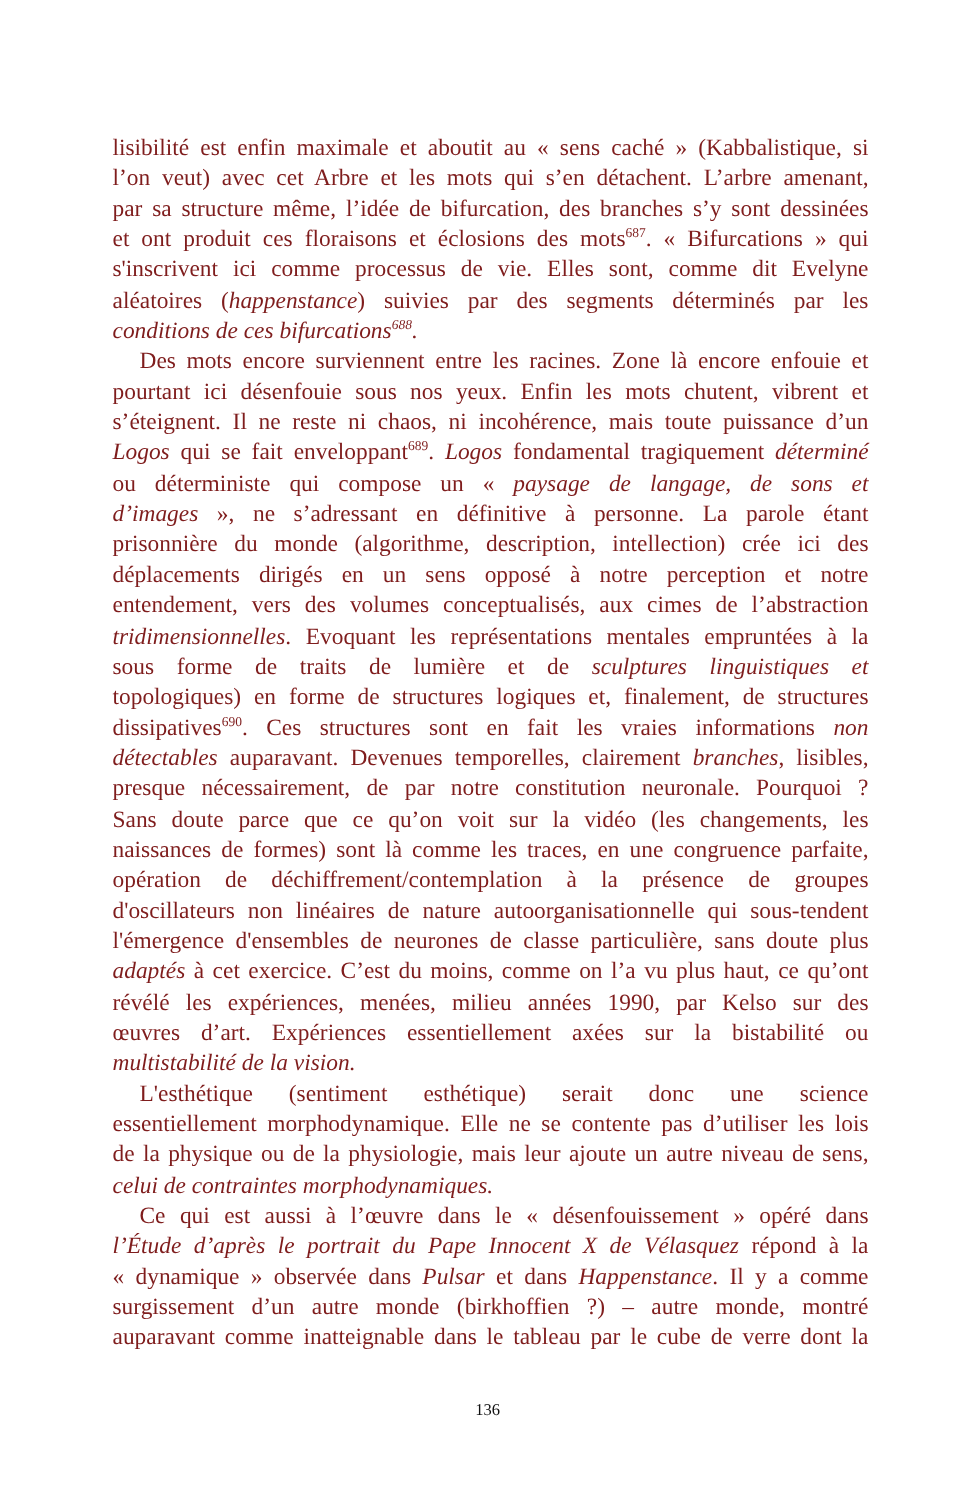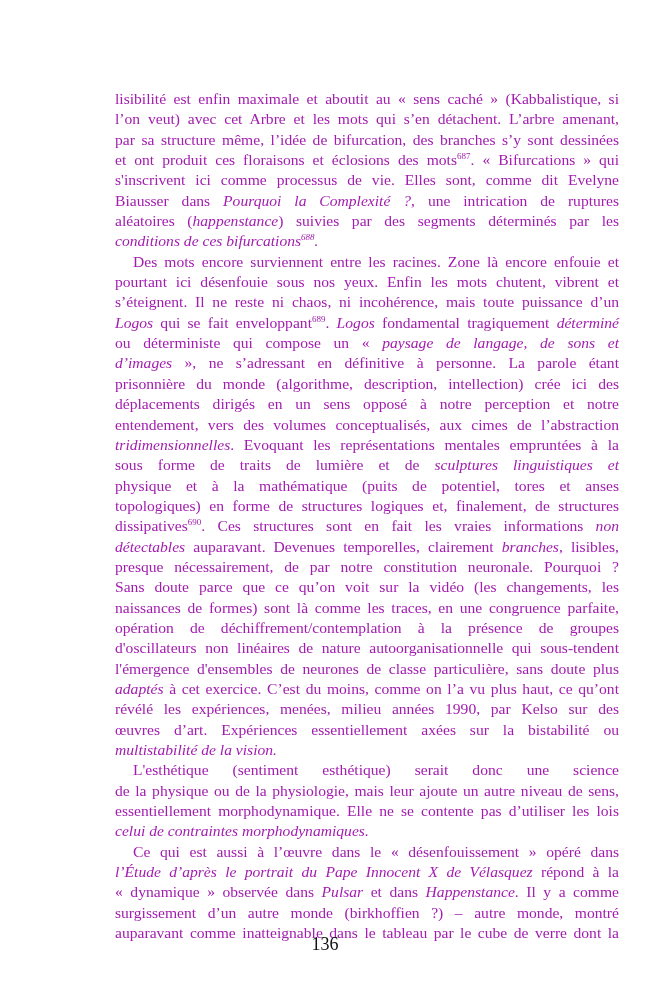--- a/index.html
+++ b/index.html
@@ -5,86 +5,83 @@
   html, body { margin: 0; padding: 0; background: #ffffff; }
   body { width: 650px; height: 1008px; position: relative; overflow: hidden; }
   .page {
     position: absolute;
     left: 75px;
     top: 89px;
     width: 504px;
     font-family: "Liberation Serif", "DejaVu Serif", serif;
     font-size: 15.6px;
     line-height: 20.35px;
-    color: #a21caf;
-    margin-left: 40px;
+    color: #7f1d1d;
   }
   .line {
     display: block;
     height: 20.35px;
     white-space: nowrap;
     text-align: justify;
     text-align-last: justify;
     overflow: visible;
   }
   .line.last { text-align-last: left; font-style: italic; }
   .line.indent { padding-left: 18px; }
   .seg { }
   .seg.i { font-style: italic; }
   sup { font-size: 9px; line-height: 0; vertical-align: 6px; }
   .page-number {
     position: absolute;
     left: 0; width: 650px;
     top: 934px;
     text-align: center;
     font-family: "Liberation Serif", "DejaVu Serif", serif;
-    font-size: 18px;
+    font-size: 11px;
     color: #111111;
   }
 </style>
 </head>
 <body>
 
 <div class="page" id="body">
     <span class="line"><span class="seg">lisibilité est enfin maximale et aboutit au « sens caché » (Kabbalistique, si</span></span>
     <span class="line"><span class="seg">l’on veut) avec cet Arbre et les mots qui s’en détachent. L’arbre amenant,</span></span>
     <span class="line"><span class="seg">par sa structure même, l’idée de bifurcation, des branches s’y sont dessinées</span></span>
     <span class="line"><span class="seg">et ont produit ces floraisons et éclosions des mots</span><sup class="seg">687</sup><span class="seg">. « Bifurcations » qui</span></span>
     <span class="line"><span class="seg">s'inscrivent ici comme processus de vie. Elles sont, comme dit Evelyne</span></span>
-    <span class="line"><span class="seg">Biausser dans </span><span class="seg i">Pourquoi la Complexité ?</span><span class="seg">, une intrication de ruptures</span></span>
     <span class="line"><span class="seg">aléatoires (</span><span class="seg i">happenstance</span><span class="seg">) suivies par des segments déterminés par les</span></span>
     <span class="line last"><span class="seg">conditions de ces bifurcations</span><sup class="seg">688</sup><span class="seg">.</span></span>
     <span class="line indent"><span class="seg">Des mots encore surviennent entre les racines. Zone là encore enfouie et</span></span>
     <span class="line"><span class="seg">pourtant ici désenfouie sous nos yeux. Enfin les mots chutent, vibrent et</span></span>
     <span class="line"><span class="seg">s’éteignent. Il ne reste ni chaos, ni incohérence, mais toute puissance d’un</span></span>
     <span class="line"><span class="seg i">Logos</span><span class="seg"> qui se fait enveloppant</span><sup class="seg">689</sup><span class="seg">. </span><span class="seg i">Logos</span><span class="seg"> fondamental tragiquement </span><span class="seg i">déterminé</span></span>
     <span class="line"><span class="seg">ou déterministe qui compose un « </span><span class="seg i">paysage de langage, de sons et</span></span>
     <span class="line"><span class="seg i">d’images</span><span class="seg"> », ne s’adressant en définitive à personne. La parole étant</span></span>
     <span class="line"><span class="seg">prisonnière du monde (algorithme, description, intellection) crée ici des</span></span>
     <span class="line"><span class="seg">déplacements dirigés en un sens opposé à notre perception et notre</span></span>
     <span class="line"><span class="seg">entendement, vers des volumes conceptualisés, aux cimes de l’abstraction</span></span>
     <span class="line"><span class="seg i">tridimensionnelles</span><span class="seg">. Evoquant les représentations mentales empruntées à la</span></span>
     <span class="line"><span class="seg">sous forme de traits de lumière et de </span><span class="seg i">sculptures linguistiques et</span></span>
-    <span class="line"><span class="seg">physique et à la mathématique (puits de potentiel, tores et anses</span></span>
     <span class="line"><span class="seg">topologiques) en forme de structures logiques et, finalement, de structures</span></span>
     <span class="line"><span class="seg">dissipatives</span><sup class="seg">690</sup><span class="seg">. Ces structures sont en fait les vraies informations </span><span class="seg i">non</span></span>
     <span class="line"><span class="seg i">détectables</span><span class="seg"> auparavant. Devenues temporelles, clairement </span><span class="seg i">branches</span><span class="seg">, lisibles,</span></span>
     <span class="line"><span class="seg">presque nécessairement, de par notre constitution neuronale. Pourquoi ?</span></span>
     <span class="line"><span class="seg">Sans doute parce que ce qu’on voit sur la vidéo (les changements, les</span></span>
     <span class="line"><span class="seg">naissances de formes) sont là comme les traces, en une congruence parfaite,</span></span>
     <span class="line"><span class="seg">opération de déchiffrement/contemplation à la présence de groupes</span></span>
     <span class="line"><span class="seg">d'oscillateurs non linéaires de nature autoorganisationnelle qui sous-tendent</span></span>
     <span class="line"><span class="seg">l'émergence d'ensembles de neurones de classe particulière, sans doute plus</span></span>
     <span class="line"><span class="seg i">adaptés</span><span class="seg"> à cet exercice. C’est du moins, comme on l’a vu plus haut, ce qu’ont</span></span>
     <span class="line"><span class="seg">révélé les expériences, menées, milieu années 1990, par Kelso sur des</span></span>
     <span class="line"><span class="seg">œuvres d’art. Expériences essentiellement axées sur la bistabilité ou</span></span>
     <span class="line last"><span class="seg">multistabilité de la vision.</span></span>
     <span class="line indent"><span class="seg">L'esthétique (sentiment esthétique) serait donc une science</span></span>
+    <span class="line"><span class="seg">essentiellement morphodynamique. Elle ne se contente pas d’utiliser les lois</span></span>
     <span class="line"><span class="seg">de la physique ou de la physiologie, mais leur ajoute un autre niveau de sens,</span></span>
-    <span class="line"><span class="seg">essentiellement morphodynamique. Elle ne se contente pas d’utiliser les lois</span></span>
     <span class="line last"><span class="seg">celui de contraintes morphodynamiques.</span></span>
     <span class="line indent"><span class="seg">Ce qui est aussi à l’œuvre dans le « désenfouissement » opéré dans</span></span>
     <span class="line"><span class="seg i">l’Étude d’après le portrait du Pape Innocent X de Vélasquez</span><span class="seg"> répond à la</span></span>
     <span class="line"><span class="seg">« dynamique » observée dans </span><span class="seg i">Pulsar</span><span class="seg"> et dans </span><span class="seg i">Happenstance</span><span class="seg">. Il y a comme</span></span>
     <span class="line"><span class="seg">surgissement d’un autre monde (birkhoffien ?) – autre monde, montré</span></span>
     <span class="line"><span class="seg">auparavant comme inatteignable dans le tableau par le cube de verre dont la</span></span>
   </div>
 
 <div class="page-number">136</div>
 

